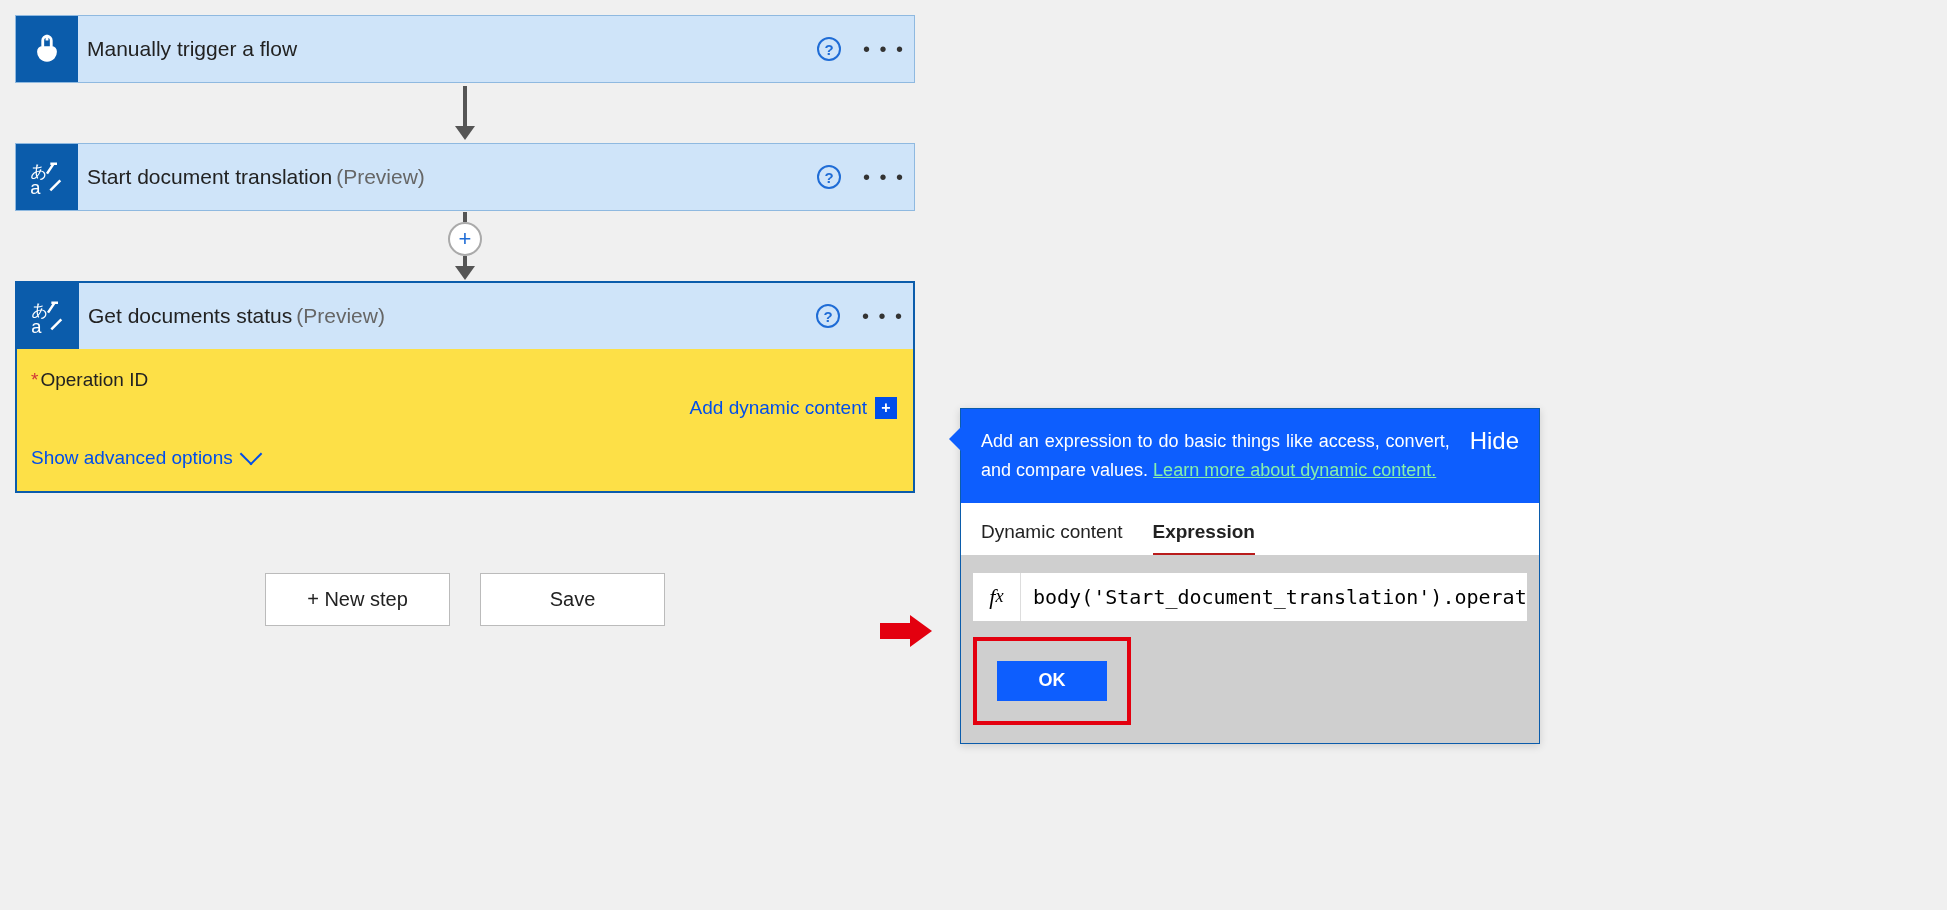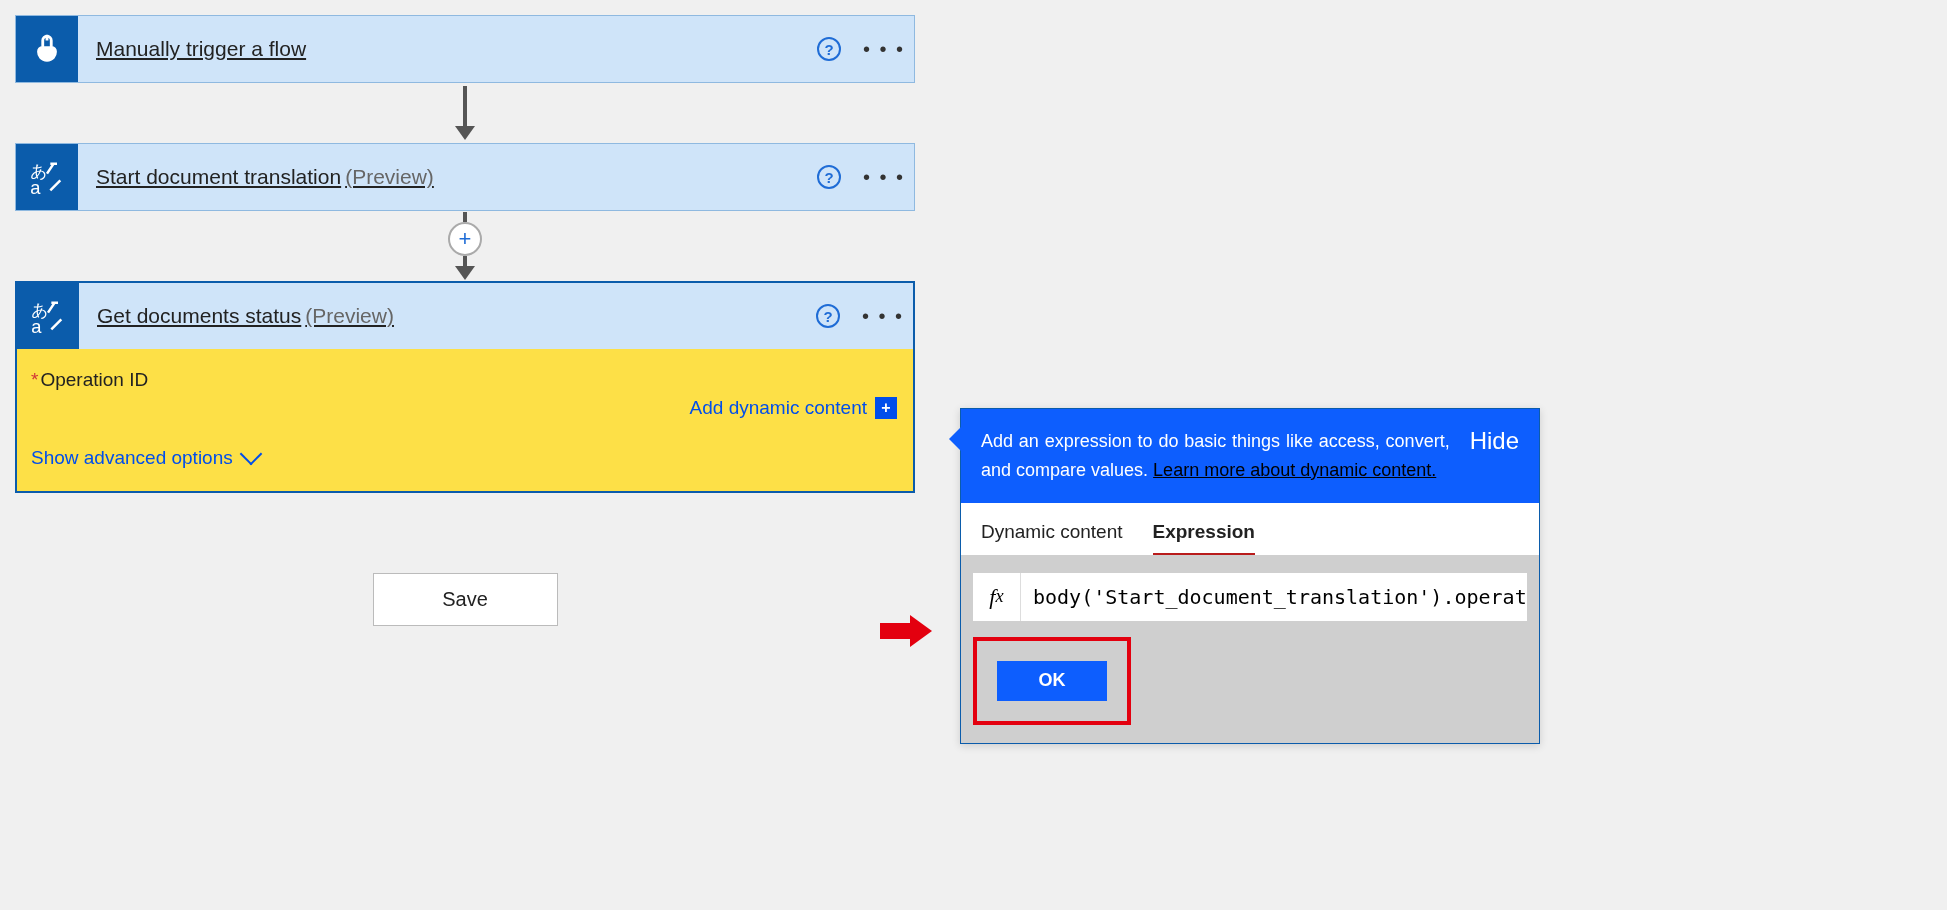--- a/index.html
+++ b/index.html
@@ -32,24 +32,23 @@
       background: #0b5cab;
       display: flex;
       align-items: center;
       justify-content: center;
       flex-shrink: 0;
     }
     .step-title {
       flex: 1;
       display: flex;
       align-items: center;
-      padding-left: 18px;
+      padding-left: 9px;
       font-size: 21px;
       color: #222;
-      text-decoration: underline;
     }
     .preview-text { color: #666; margin-left: 4px; }
     .step-help {
       width: 50px;
       display: flex;
       align-items: center;
       justify-content: center;
     }
     .step-menu {
       width: 60px;
@@ -240,21 +239,21 @@
       font-size: 18px;
       display: flex;
       gap: 20px;
     }
     .popup-desc {
       flex: 1;
       text-align: justify;
       line-height: 1.6;
     }
     .popup-desc a {
-      color: #000000;
+      color: #86efac;
       text-decoration: underline;
     }
     .popup-hide {
       color: #fff;
       font-size: 24px;
     }
     .popup-tabs {
       display: flex;
       gap: 30px;
       padding: 18px 20px 0 20px;
@@ -394,20 +393,21 @@
       <a href="#" class="add-dyn-link">Add dynamic content</a>
       <div class="plus-badge">+</div>
     </div>
     <div class="adv-options">
       <span>Show advanced options</span>
       <span class="chev-down"></span>
     </div>
   </div>
 
   <div class="bottom-buttons">
+    <button class="btn">+ New step</button>
     <button class="btn">Save</button>
   </div>
 </div>
 
 <div class="arrow-callout">
   <div class="arrow-body"></div>
   <div class="arrow-head"></div>
 </div>
 
 <div class="popup">

